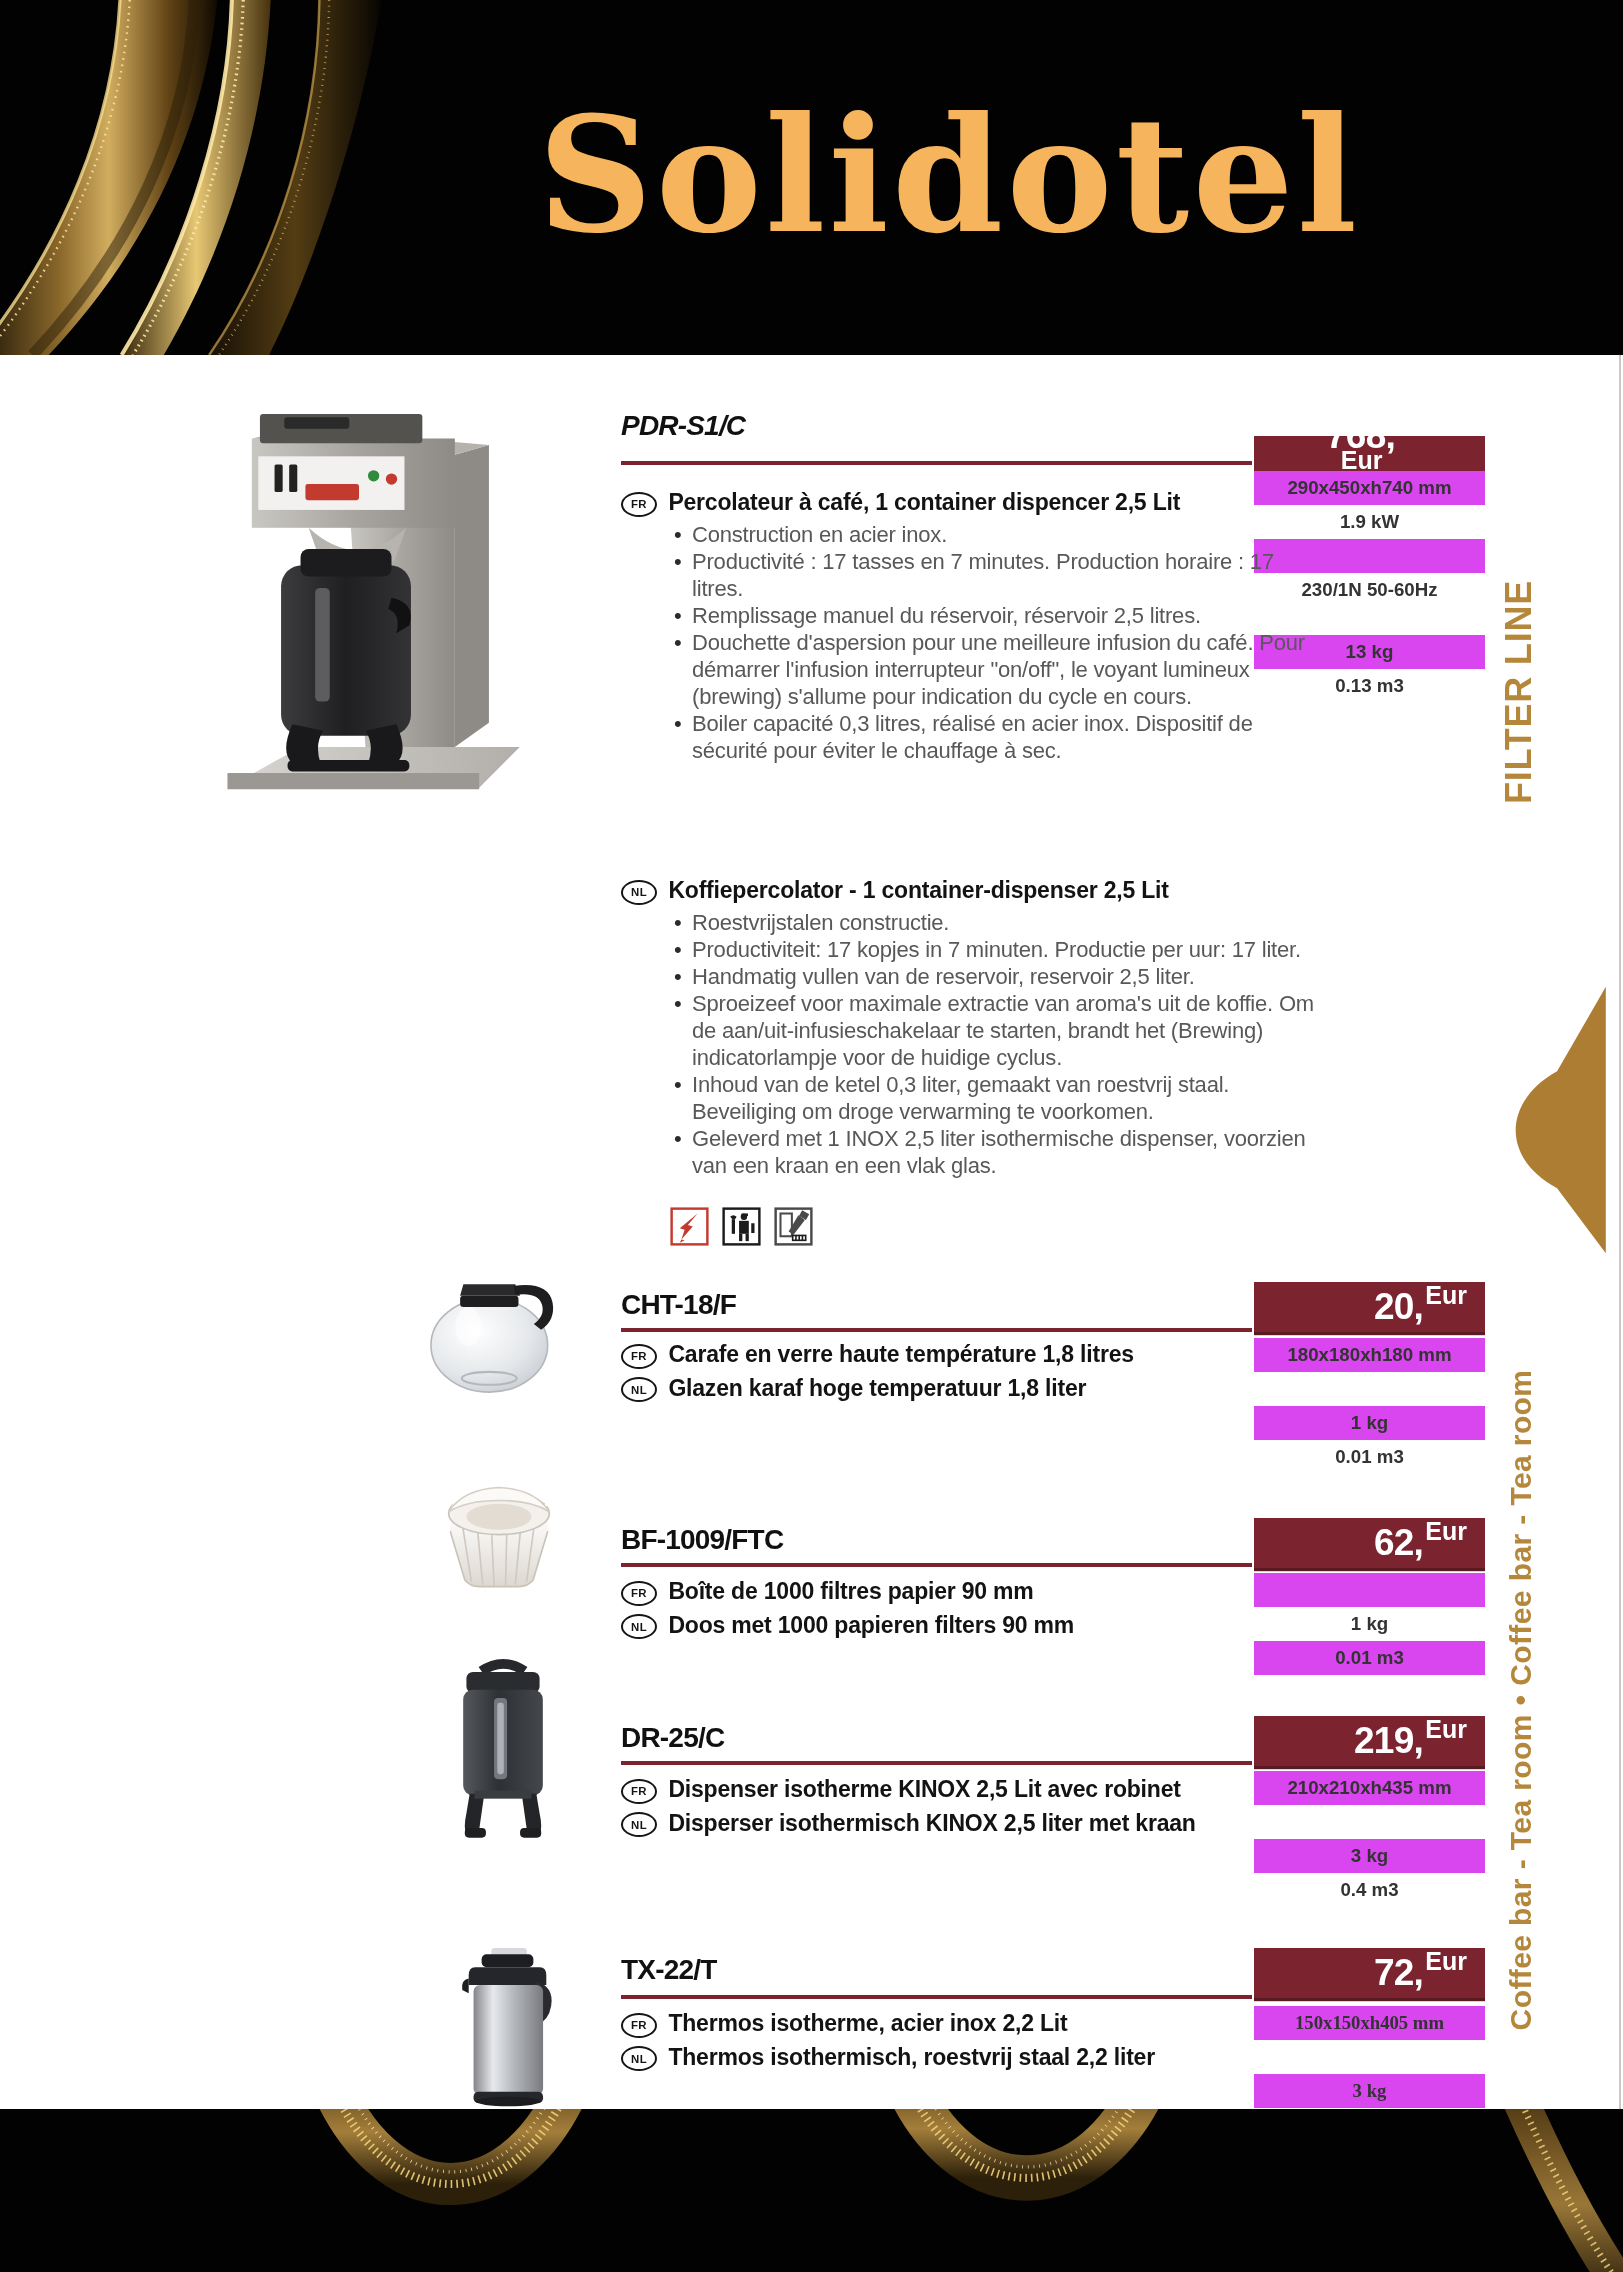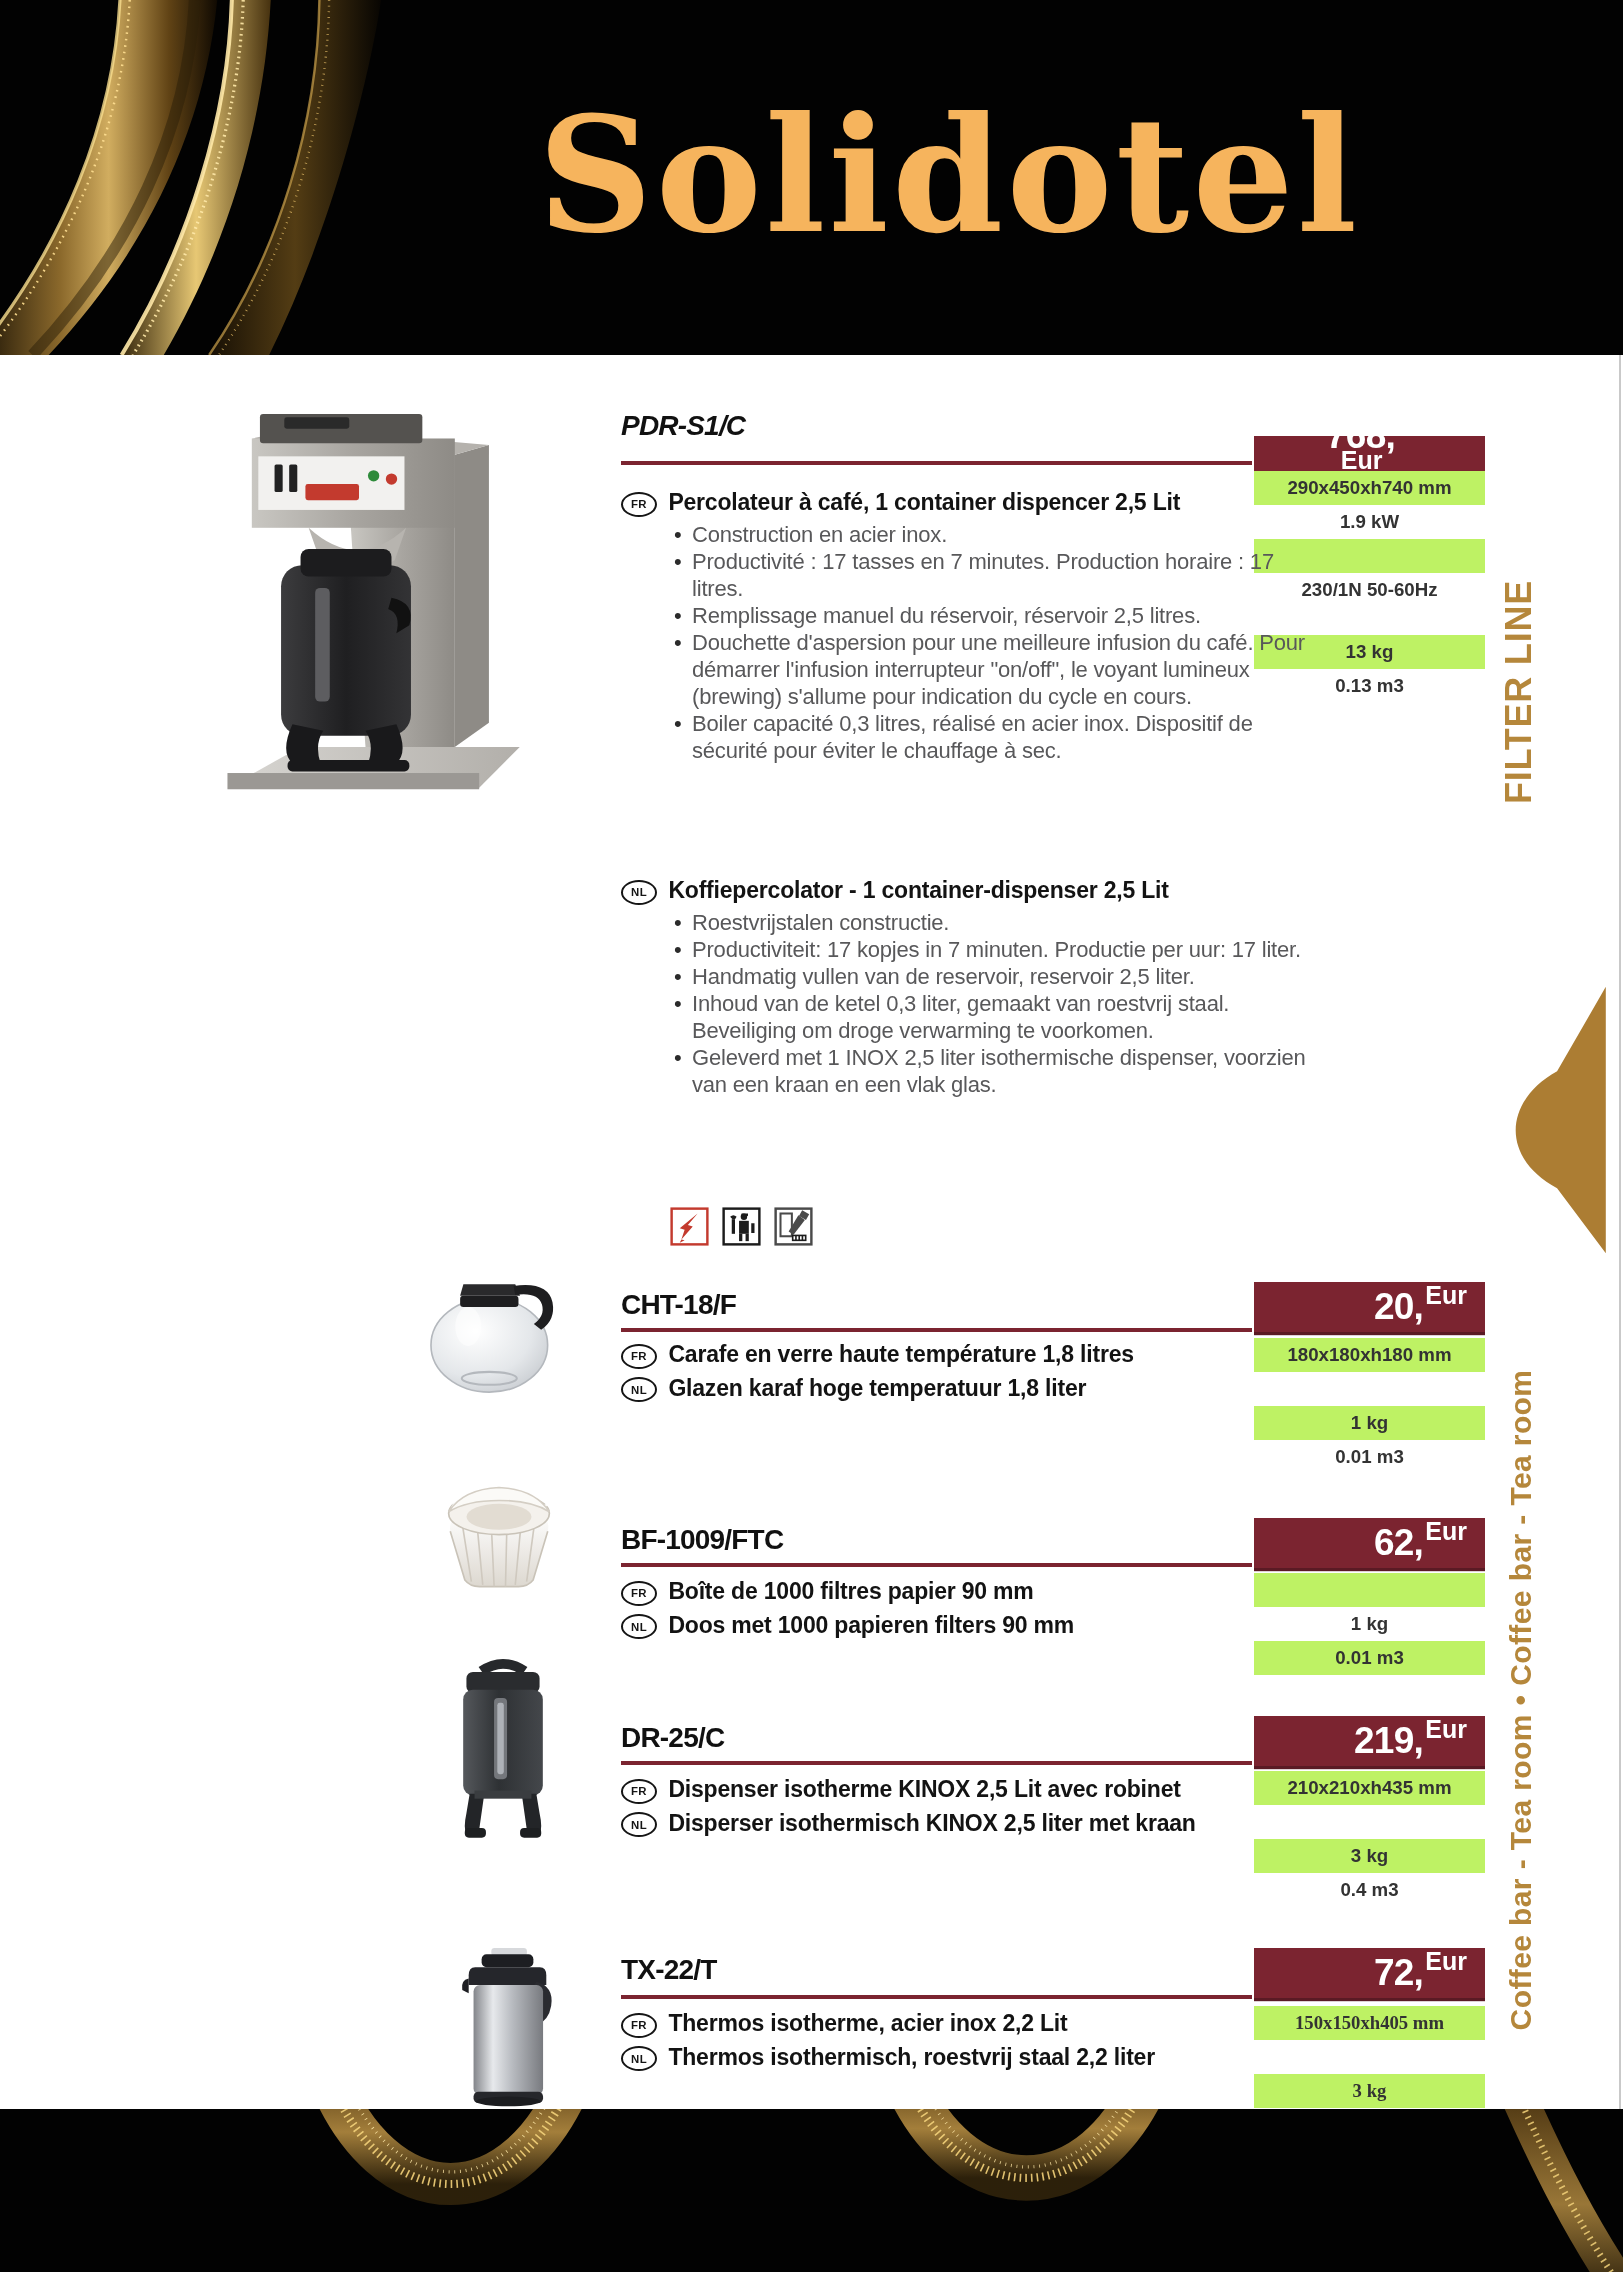--- a/index.html
+++ b/index.html
@@ -29,21 +29,21 @@
           letter-spacing:-0.8px;}
   .prule{position:absolute;left:621px;width:631px;height:4px;background:#7B2430;}
   .pricebox{position:absolute;left:1254px;width:231px;height:50px;background:#7B2430;
             box-shadow:0 3.2px 0 #5a1a24;display:flex;align-items:center;justify-content:flex-end;
             padding-right:18px;box-sizing:border-box;color:#fff;}
   .pricebox .num{font-size:37px;font-weight:700;letter-spacing:-0.8px;}
   .pricebox .cur{font-size:25px;font-weight:700;position:relative;top:-11.4px;margin-left:2.4px;}
   .specs{position:absolute;left:1254px;width:231px;}
   .spec-row{height:34px;display:flex;align-items:center;justify-content:center;
             font-size:18.7px;font-weight:700;color:#333;}
-  .spec-row.shaded{background:#bef264;}
+  .spec-row.shaded{background:#d946ef;}
   .spec-spacer{height:28px;}
 
   .frnl{position:absolute;left:621px;width:633px;}
   .frnl .line{display:flex;align-items:flex-start;margin-bottom:7.3px;}
   .badge{flex:0 0 auto;width:32px;height:21px;border:2.4px solid #151515;border-radius:50%;
          display:flex;align-items:center;justify-content:center;
          font-size:11.4px;font-weight:700;color:#151515;letter-spacing:0.4px;margin-right:11.4px;margin-top:1.6px;}
   .frnl .htext{font-size:23px;font-weight:700;color:#131313;letter-spacing:-0.2px;line-height:25px;}
 
   .blist{position:absolute;left:621px;width:629px;margin:0;padding:0 0 0 71px;
@@ -178,20 +178,21 @@
   <div class="frnl" style="top:878px;">
     <div class="line">
       <span class="badge">NL</span>
       <span class="htext">Koffiepercolator - 1 container-dispenser 2,5 Lit</span>
     </div>
   </div>
   <ul class="blist" style="top:909px;">
       <li>Roestvrijstalen constructie.</li>
       <li>Productiviteit: 17 kopjes in 7 minuten. Productie per uur: 17 liter.</li>
       <li>Handmatig vullen van de reservoir, reservoir 2,5 liter.</li>
+      <li>Sproeizeef voor maximale extractie van aroma's uit de koffie. Om de aan/uit-infusieschakelaar te starten, brandt het (Brewing) indicatorlampje voor de huidige cyclus.</li>
       <li>Inhoud van de ketel 0,3 liter, gemaakt van roestvrij staal. Beveiliging om droge verwarming te voorkomen.</li>
       <li>Geleverd met 1 INOX 2,5 liter isothermische dispenser, voorzien van een kraan en een vlak glas.</li>
     </ul>
 
   <div class="cert-icons">
     <svg class="cert" viewBox="0 0 48 48">
       <rect x="2" y="2" width="44" height="44" fill="#fff" stroke="#c33a2e" stroke-width="3"></rect>
       <path d="M34,8 L22,22 L28,24 L14,40 L18,28 L12,26 Z" fill="#c33a2e"></path>
       <path d="M14,40 L12,44 L18,41 Z" fill="#c33a2e"></path>
     </svg>

